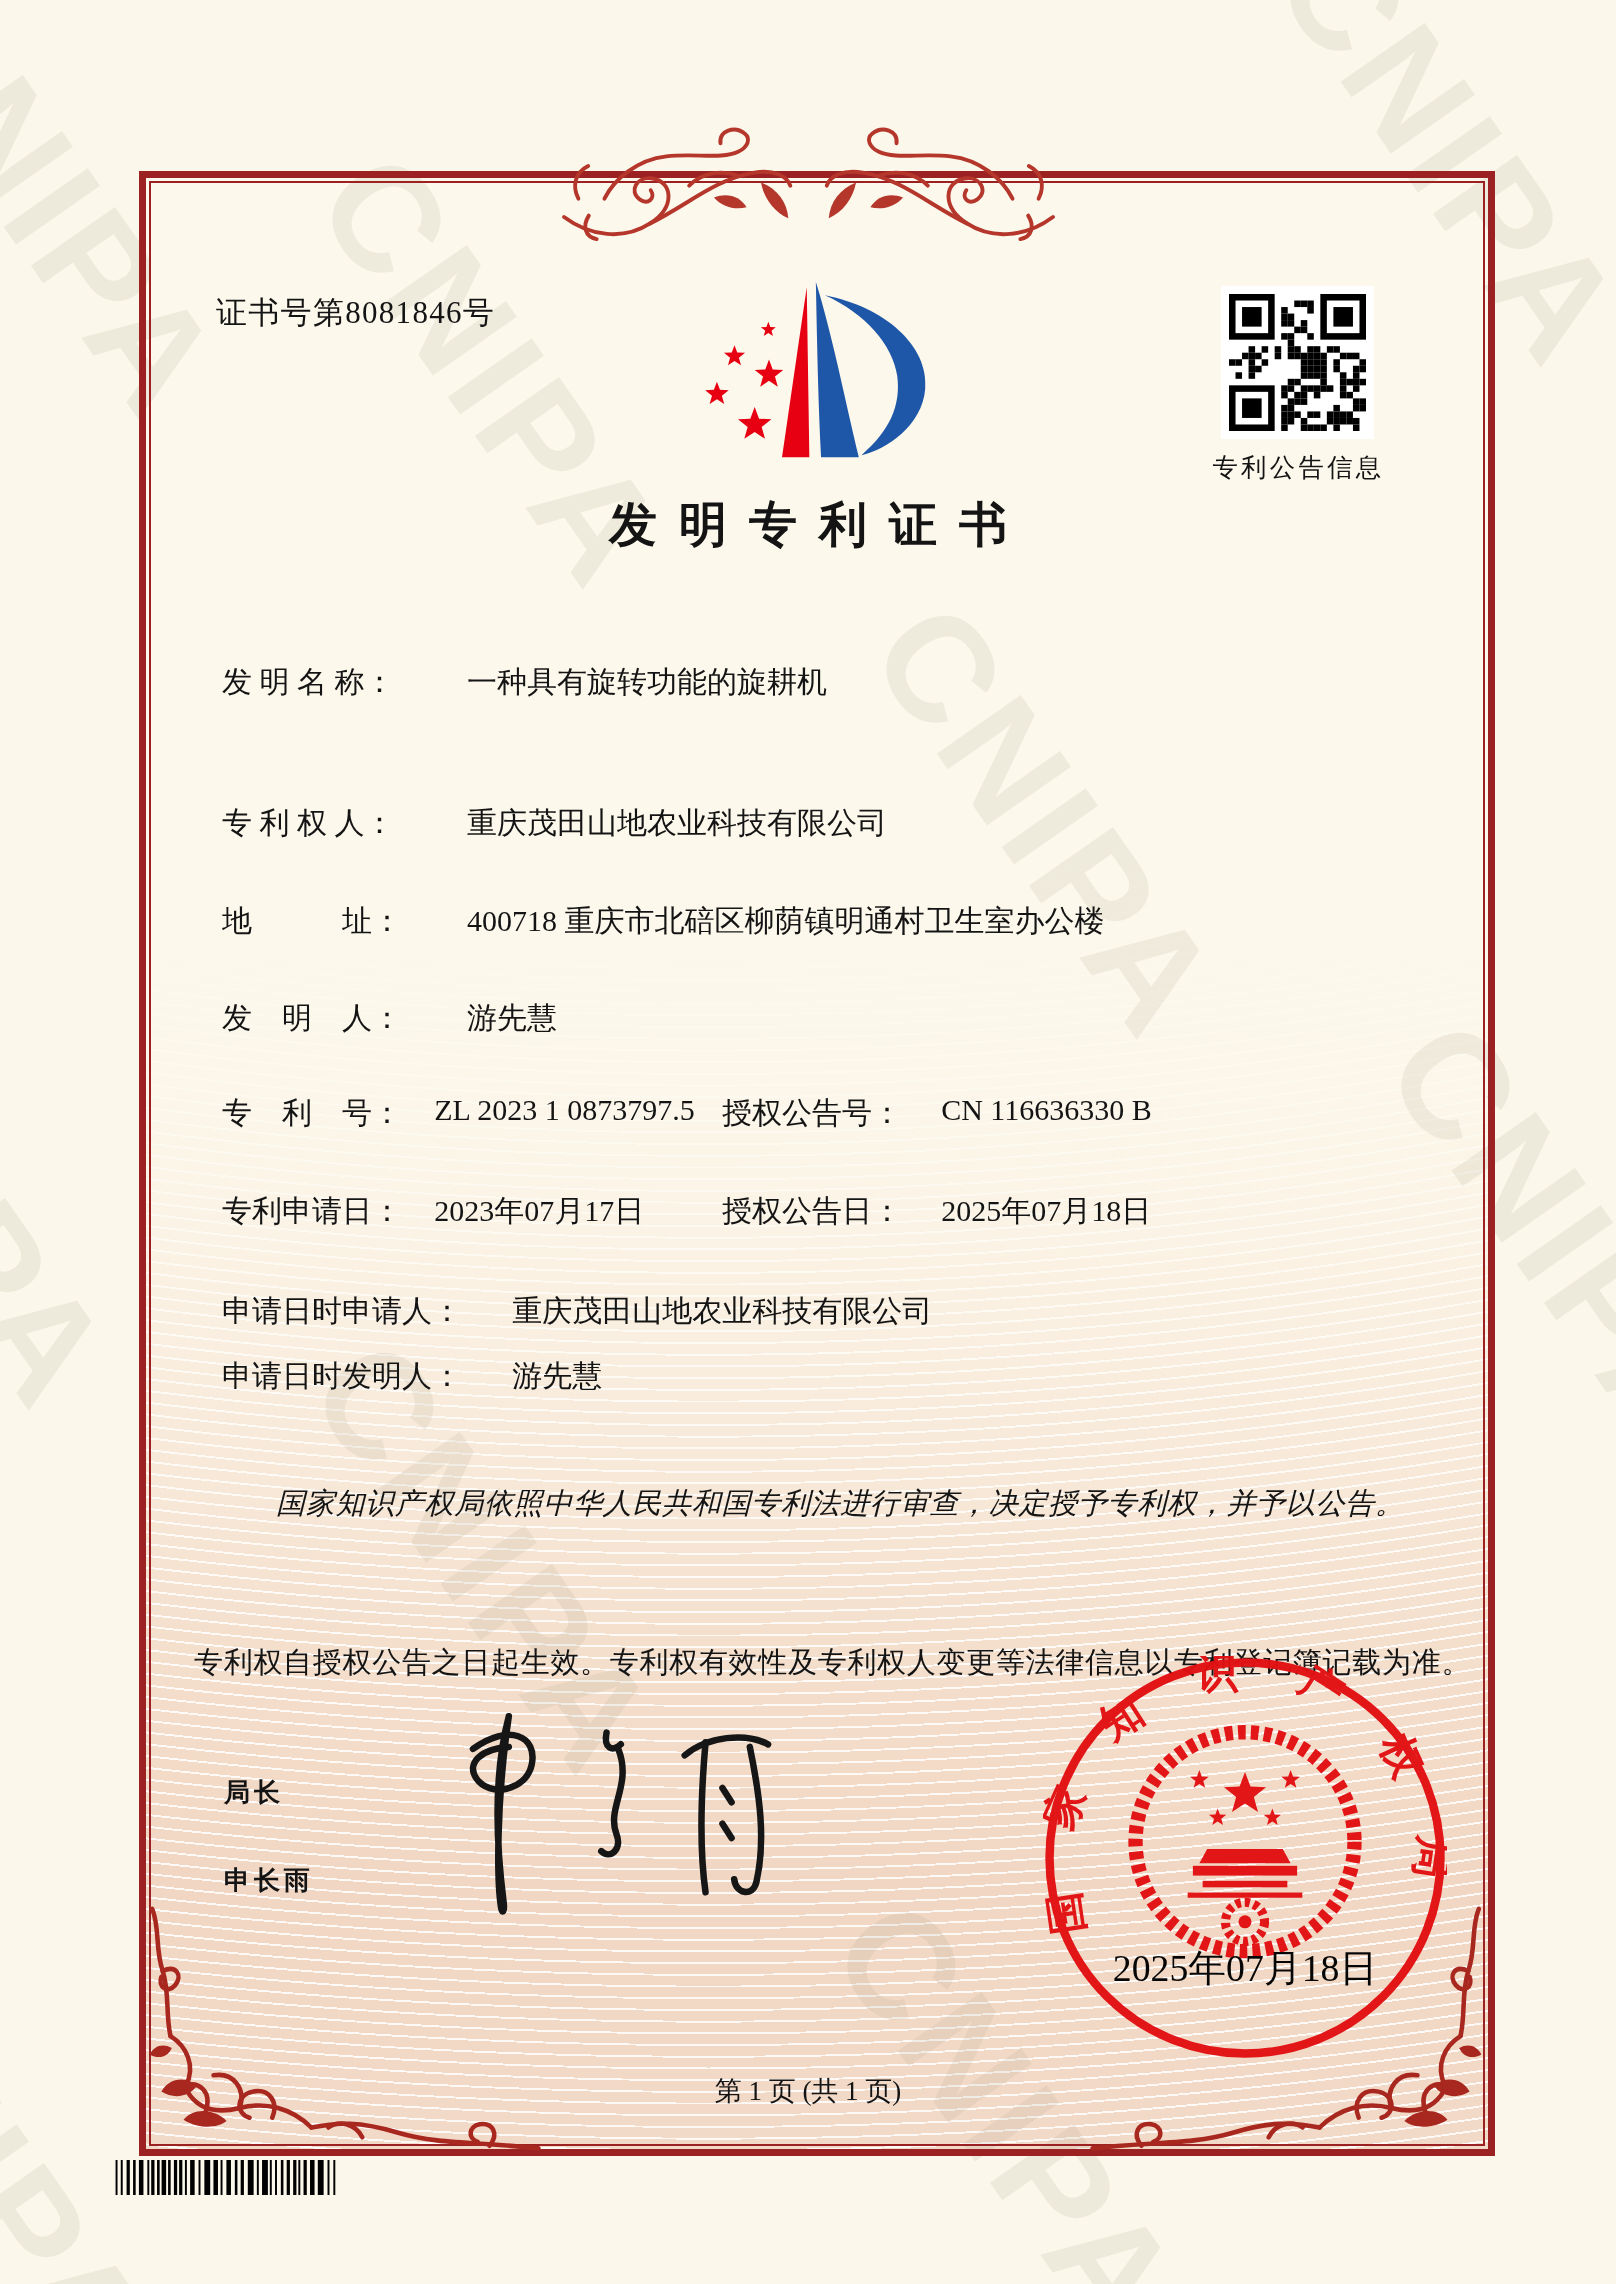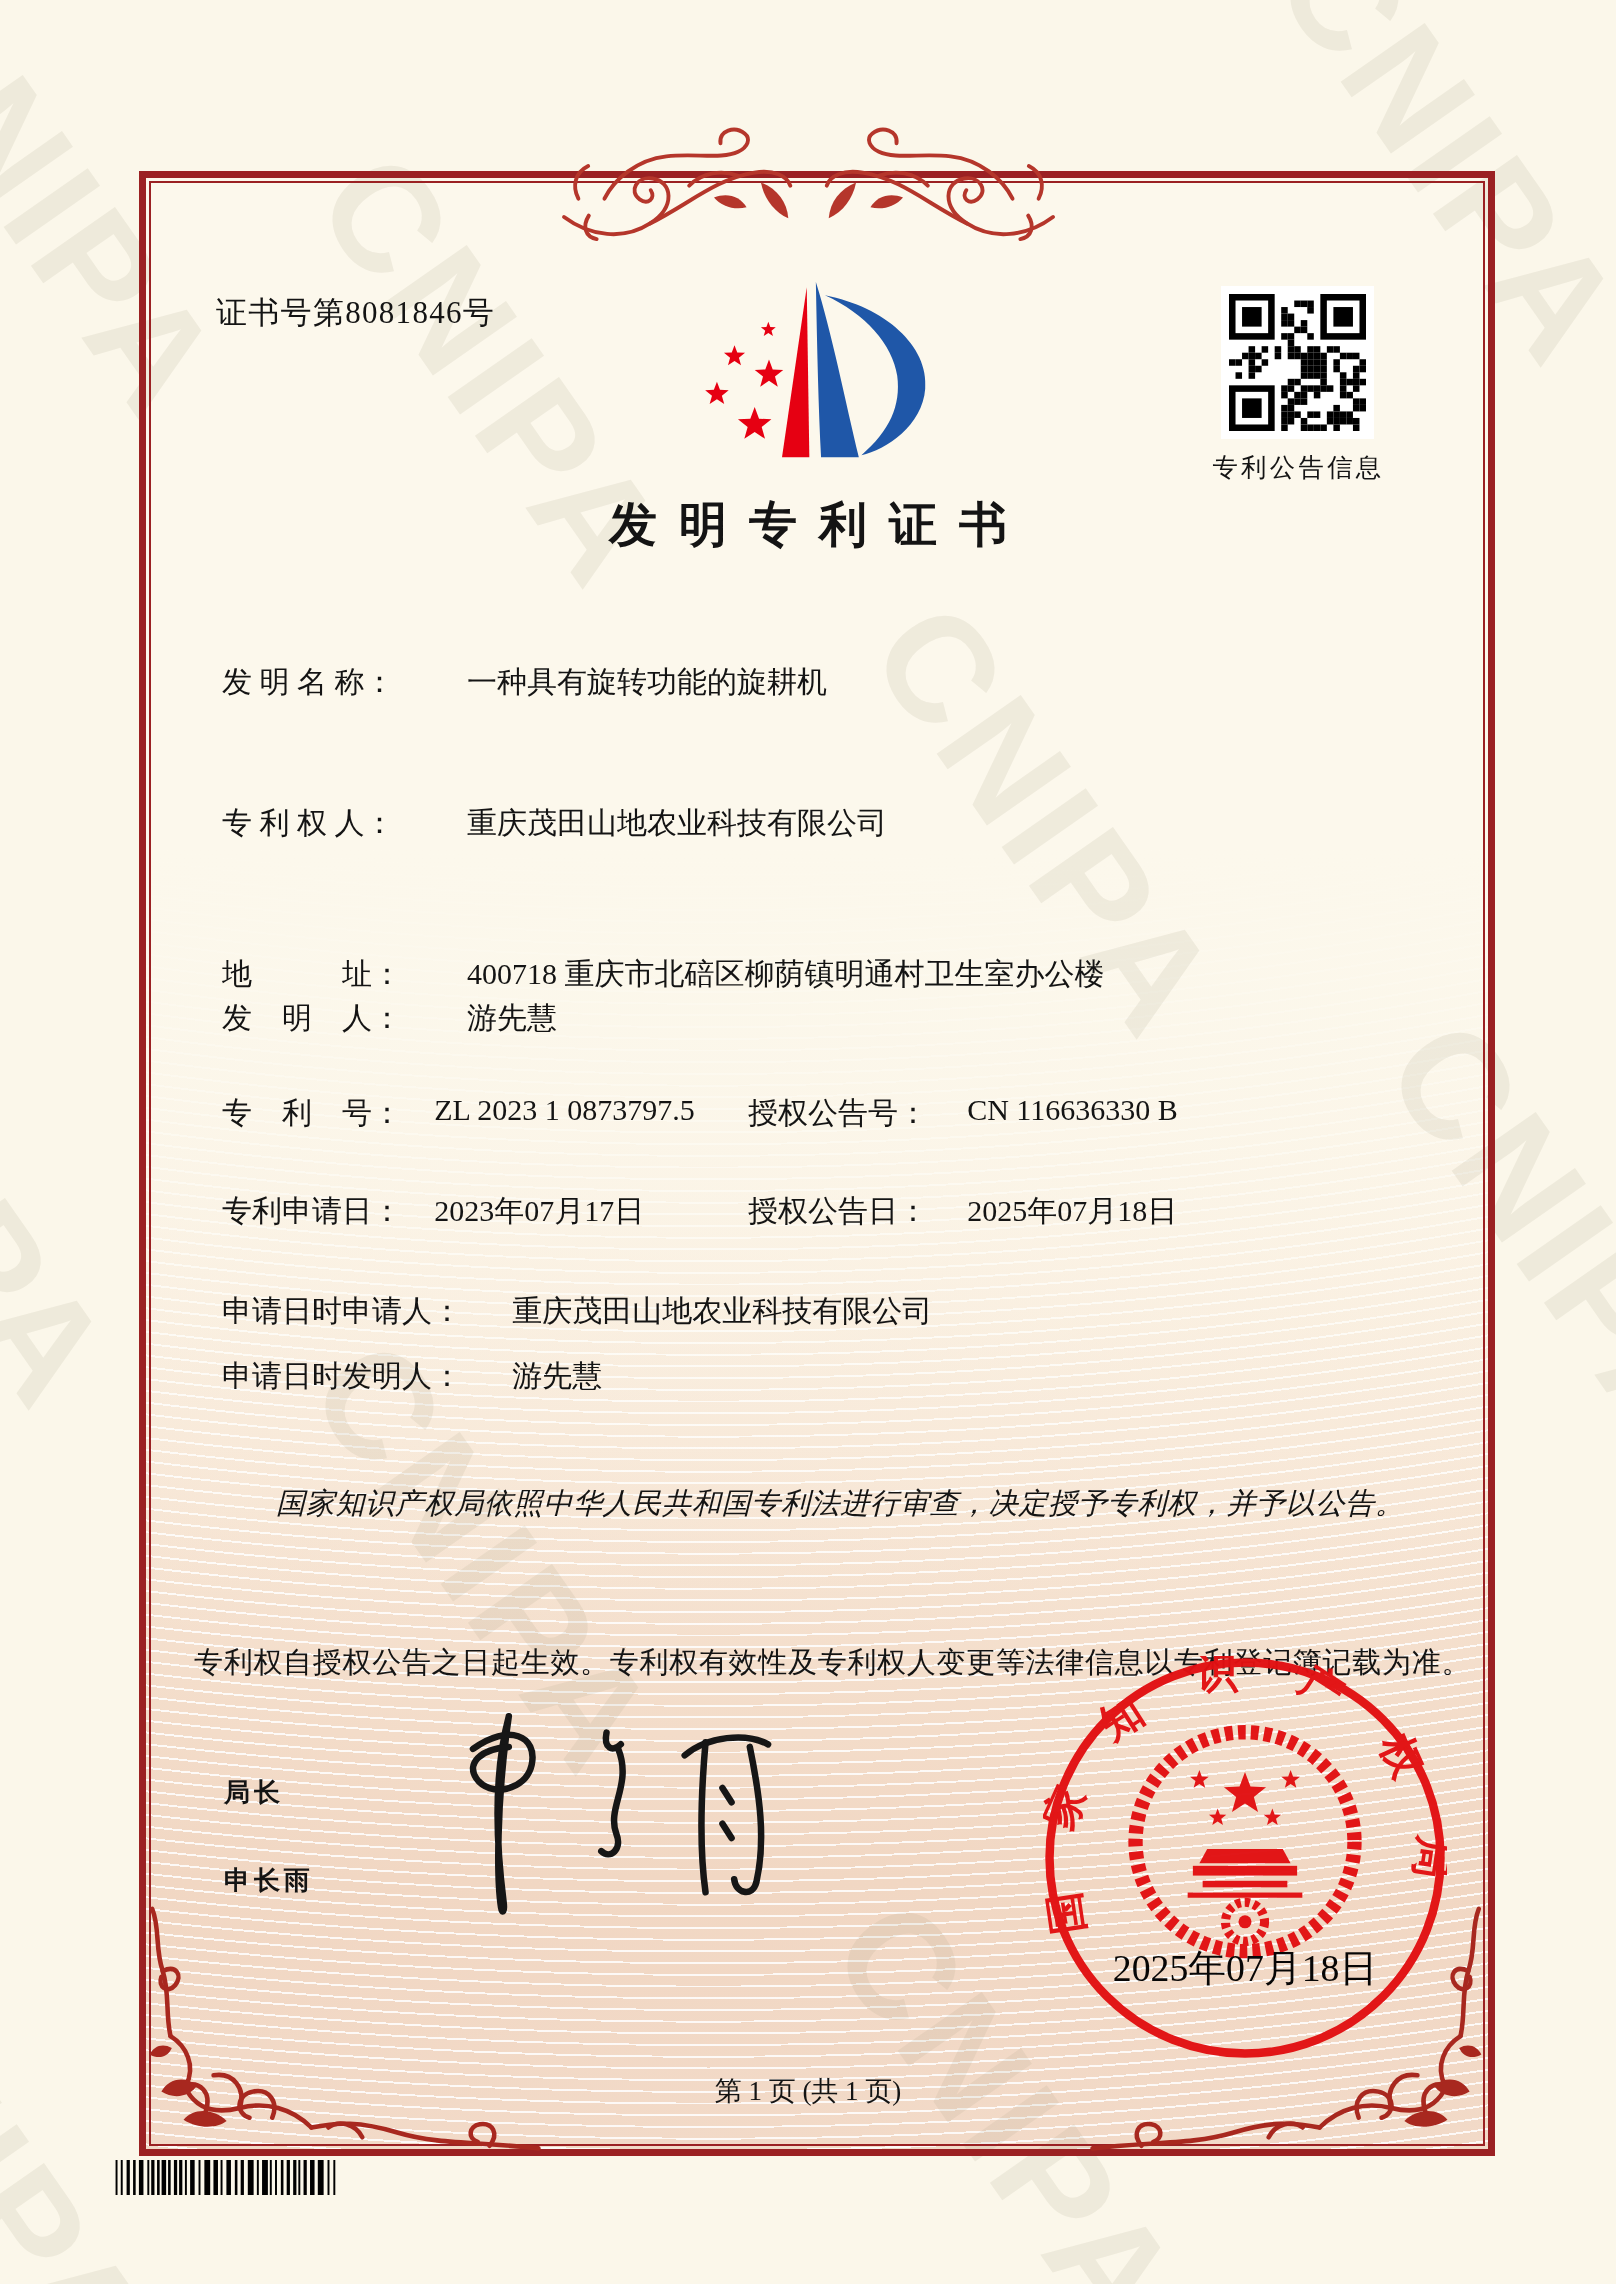--- a/index.html
+++ b/index.html
@@ -37,26 +37,26 @@
   .logo{position:absolute;left:670px;top:273px;}
   .qr-box{position:absolute;left:1221px;top:286px;width:153px;height:153px;background:#fff;}
   .qr-box svg{position:absolute;left:7.8px;top:7.8px;}
   .qr-label{position:absolute;left:1181px;top:451px;width:235px;text-align:center;
     font-size:25.4px;letter-spacing:3.3px;}
   .title{position:absolute;left:0;top:493px;width:1616px;text-align:center;
     font-size:48px;font-weight:700;letter-spacing:22px;text-indent:22px;}
   
   .row{position:absolute;font-size:30px;display:flex;white-space:nowrap;gap:24px;}
   .row .lbl{display:inline-block;}
-  .c1{left:222px;} .c2{left:748px;}
+  .c1{left:222px;} .c2{left:722px;}
   .w300 .lbl{width:196px;} .w300 .val{margin-left:25px;}
   .w280 .lbl{width:183px;} .w280 .val{margin-left:5.2px;}
   .w292 .lbl{width:190px;} .w292 .val{margin-left:5.2px;}
   .w400 .lbl{width:261px;} .w400 .val{margin-left:5.2px;}
-  .r1{top:662px;} .r2{top:803px;} .r3{top:954px;align-items:flex-end;} .r4{top:998px;}
+  .r1{top:662px;} .r2{top:803px;} .r3{top:901px;align-items:flex-end;} .r4{top:998px;}
   .r5{top:1093px;} .r6{top:1191px;} .r7{top:1291px;} .r8{top:1356px;}
   
   .statement-line{position:absolute;font-size:29px;letter-spacing:0.7px;white-space:nowrap;}
   .st1{left:276px;top:1484px;font-style:italic;}
   .st2{left:194px;top:1643px;}
   
   .signoff{position:absolute;font-family:"Liberation Sans","DejaVu Sans",sans-serif;
     font-size:26px;font-weight:600;letter-spacing:3.9px;}
   .signoff-title{left:224px;top:1775px;}
   .signoff-name{left:224px;top:1863px;}

